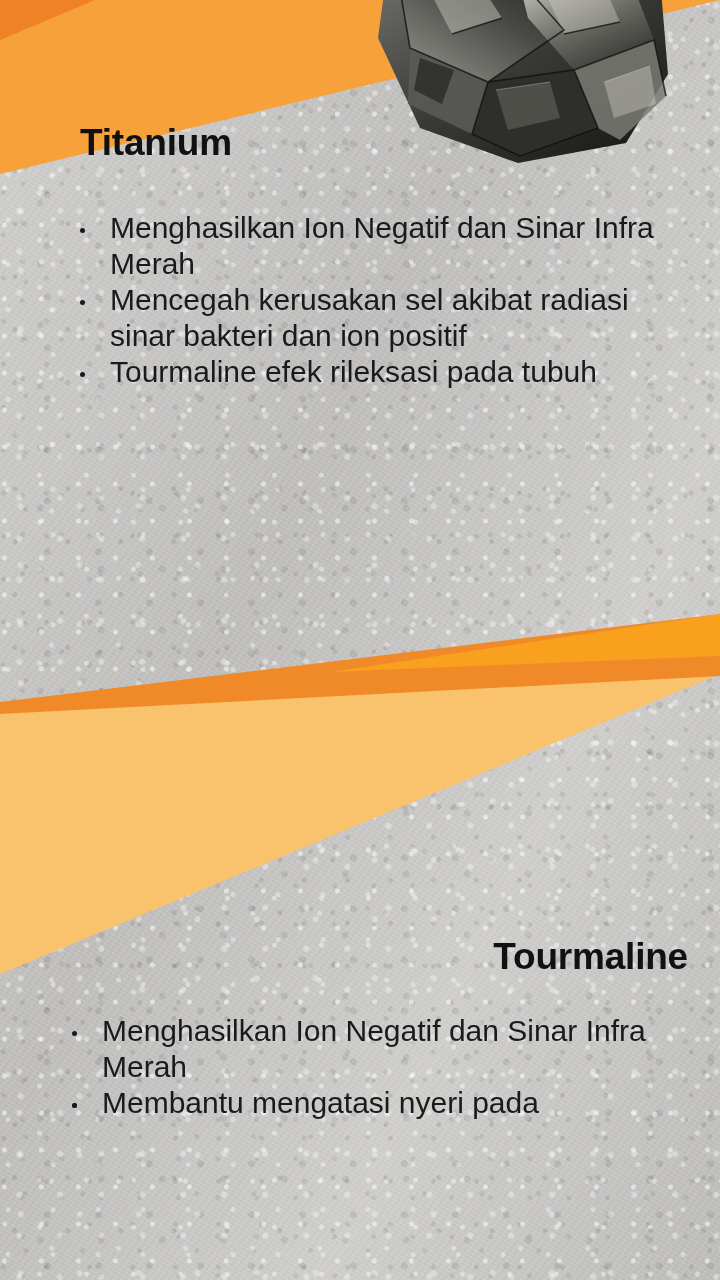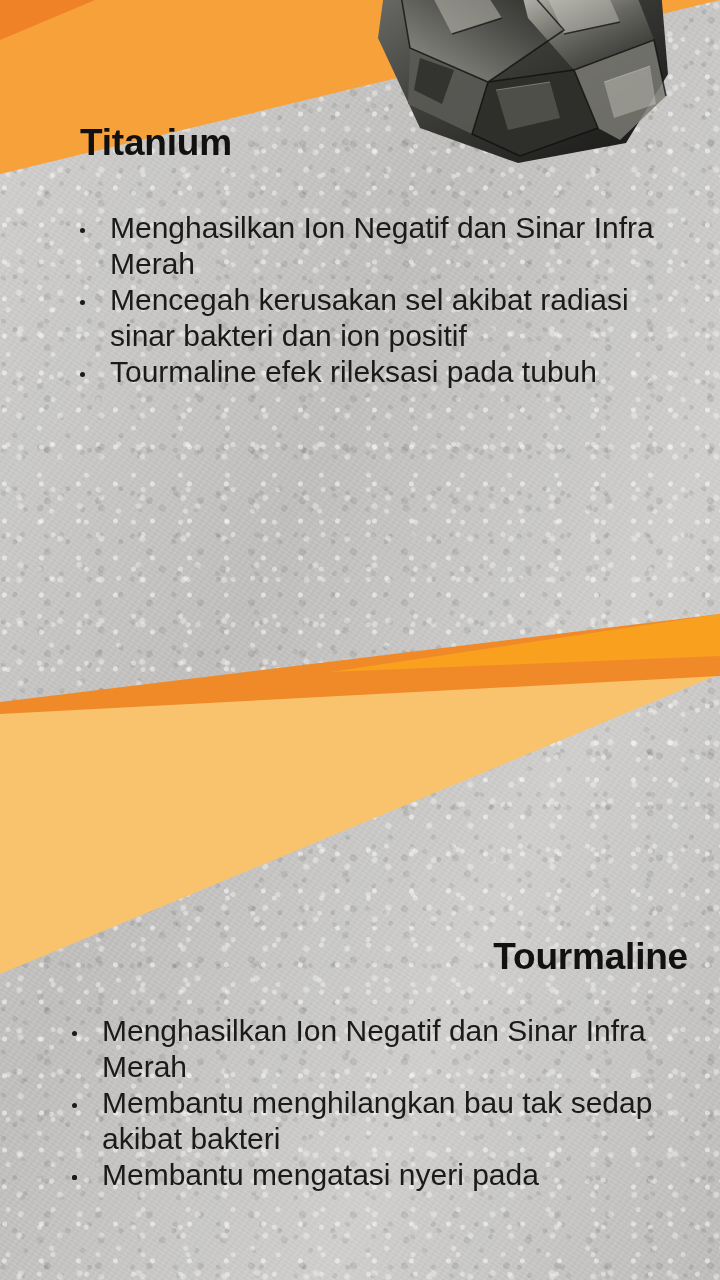--- a/index.html
+++ b/index.html
@@ -212,18 +212,17 @@
   <ul class="bullet-list" id="titanium-list">
     <li><span class="dot"></span><span>Menghasilkan Ion Negatif dan Sinar Infra Merah</span></li>
     <li><span class="dot"></span><span>Mencegah kerusakan sel akibat radiasi sinar bakteri dan ion positif</span></li>
     <li><span class="dot"></span><span>Tourmaline efek rileksasi pada tubuh</span></li>
   </ul>
 
   <div class="heading" id="tourmaline-heading">Tourmaline</div>
 
   <ul class="bullet-list" id="tourmaline-list">
     <li><span class="dot"></span><span>Menghasilkan Ion Negatif dan Sinar Infra Merah</span></li>
-    <li><span class="dot"></span><span>Membantu menghilangkan bau tak sedap akibat bakteri</span></li>
     <li><span class="dot"></span></li>
     <li><span class="dot"></span><span>Membantu mengatasi nyeri pada</span></li>
   </ul>
 
 </div>
 
 </body></html>

